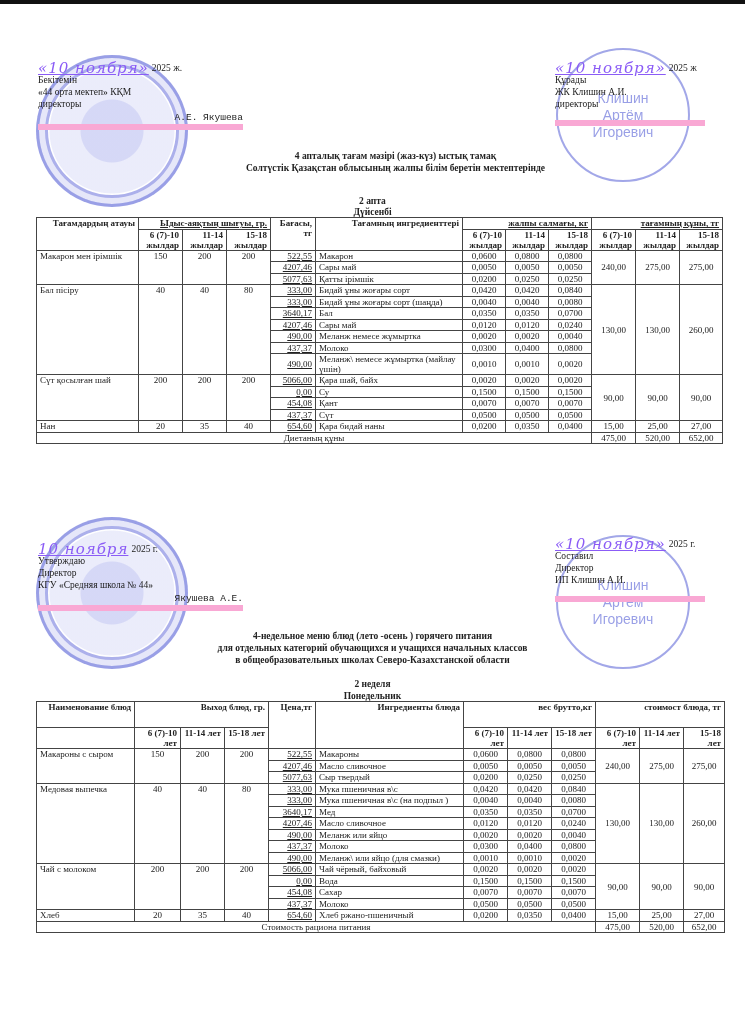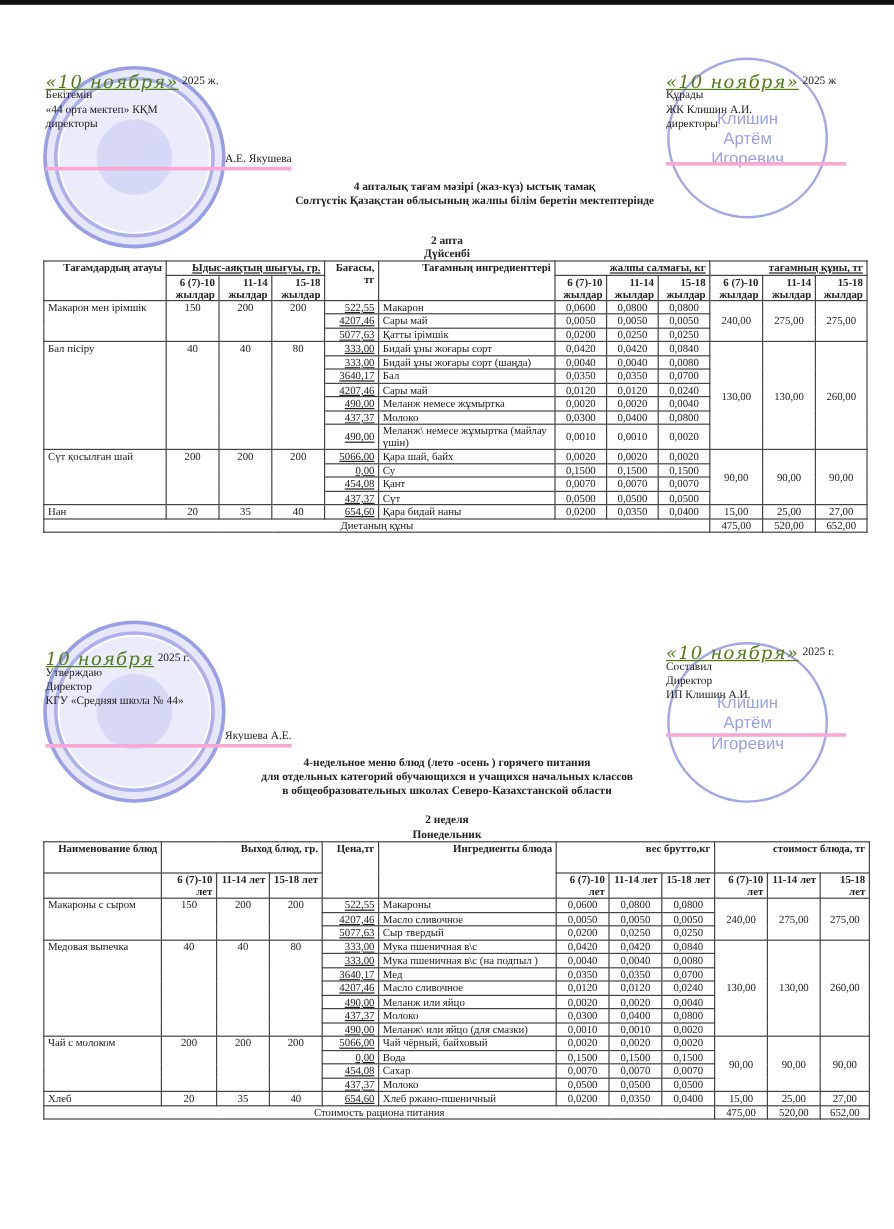--- a/index.html
+++ b/index.html
@@ -1,21 +1,21 @@
 <!DOCTYPE html>
 <html><head>
 <meta charset="utf-8">
 <style>
   html,body{margin:0;padding:0;background:#fff;}
   body{width:745px;height:1024px;position:relative;overflow:hidden;font-family:"Liberation Serif","DejaVu Serif",serif;color:#222;}
   .topbar{position:absolute;left:0;top:0;width:745px;height:4px;background:#111;}
   .approve{position:absolute;font-size:9.5px;line-height:12px;}
   .approve .date{display:flex;align-items:flex-end;}
-  .approve .hand{font-family:"DejaVu Serif",serif;font-style:italic;color:#4d7c0f;font-size:15px;text-decoration:underline;margin-right:3px;letter-spacing:1px;}
-  .approve .sigline{display:flex;justify-content:space-between;border-bottom:3px solid #f9a8d4;margin-top:17px;}
+  .approve .hand{font-family:"DejaVu Serif",serif;font-style:italic;color:#8b5cf6;font-size:15px;text-decoration:underline;margin-right:3px;letter-spacing:1px;}
+  .approve .sigline{display:flex;justify-content:space-between;border-bottom:6px solid #f9a8d4;margin-top:2px;font-family:Liberation Mono, monospace;}
   .seal{position:absolute;border-radius:50%;border:3px solid rgba(70,80,210,0.55);box-shadow:inset 0 0 0 6px rgba(255,255,255,0.7), inset 0 0 0 9px rgba(70,80,210,0.45);background:radial-gradient(circle, rgba(90,100,220,0.25) 0 30%, rgba(90,100,220,0.12) 31% 60%, rgba(255,255,255,0) 61%);}
   .seal-rect{position:absolute;border-radius:50%;border:2px solid rgba(70,80,210,0.5);color:rgba(70,80,210,0.55);font-family:"Liberation Sans",sans-serif;font-size:14px;text-align:center;display:flex;flex-direction:column;justify-content:center;line-height:17px;}
   .title{position:absolute;left:0;width:745px;text-align:center;font-weight:bold;font-size:9.5px;line-height:12px;}
   table.menu{position:absolute;border-collapse:collapse;font-size:9px;table-layout:fixed;}
   table.menu td, table.menu th{border:1px solid #444;padding:0 3px;height:10.5px;line-height:10px;vertical-align:middle;white-space:nowrap;overflow:hidden;}
   table.menu th{font-weight:bold;text-align:right;vertical-align:top;}
   table.menu th.u{text-decoration:underline;}
   .c{text-align:center;}
   .r{text-align:right;text-decoration:underline;}
   .b{font-weight:normal;}

